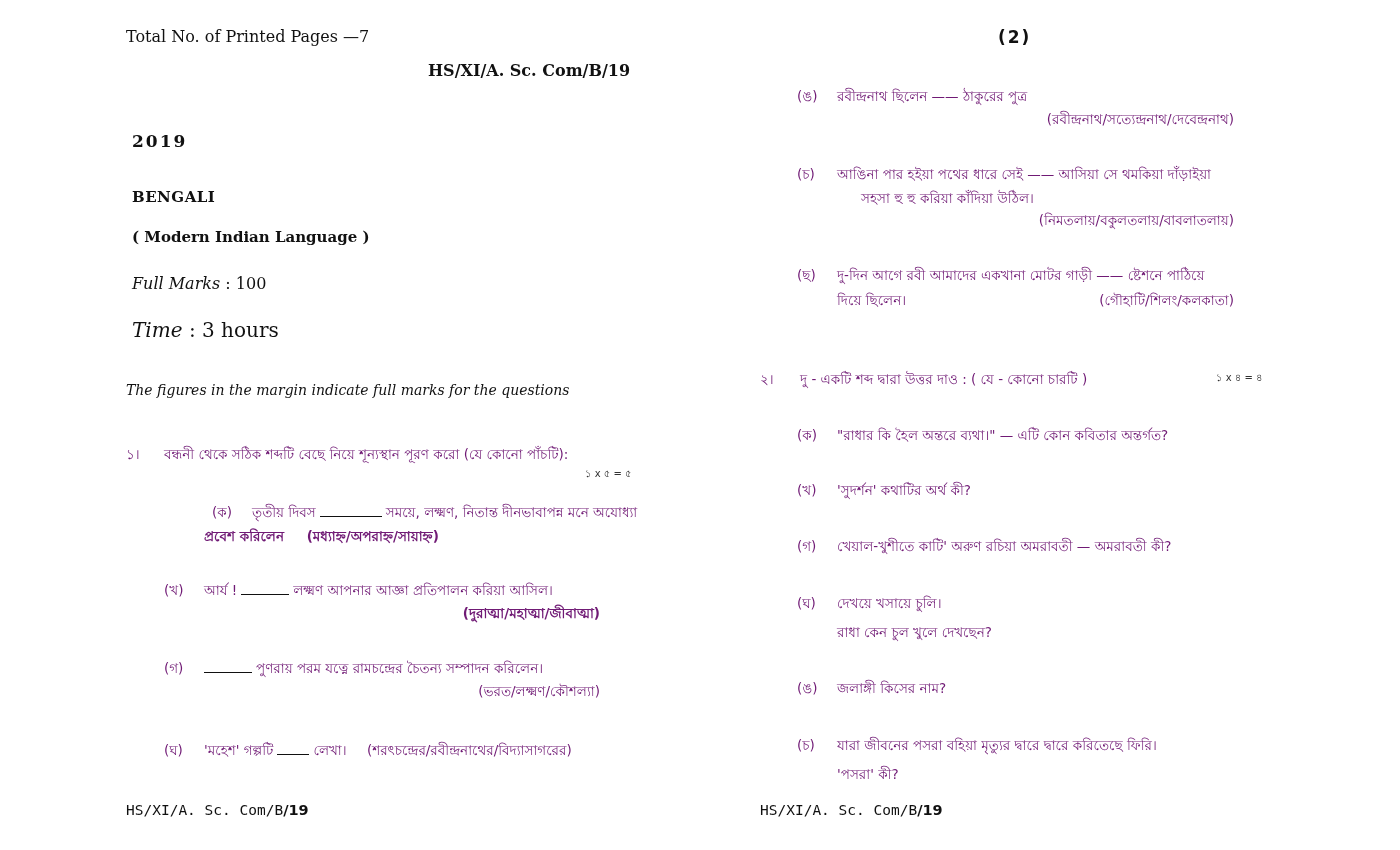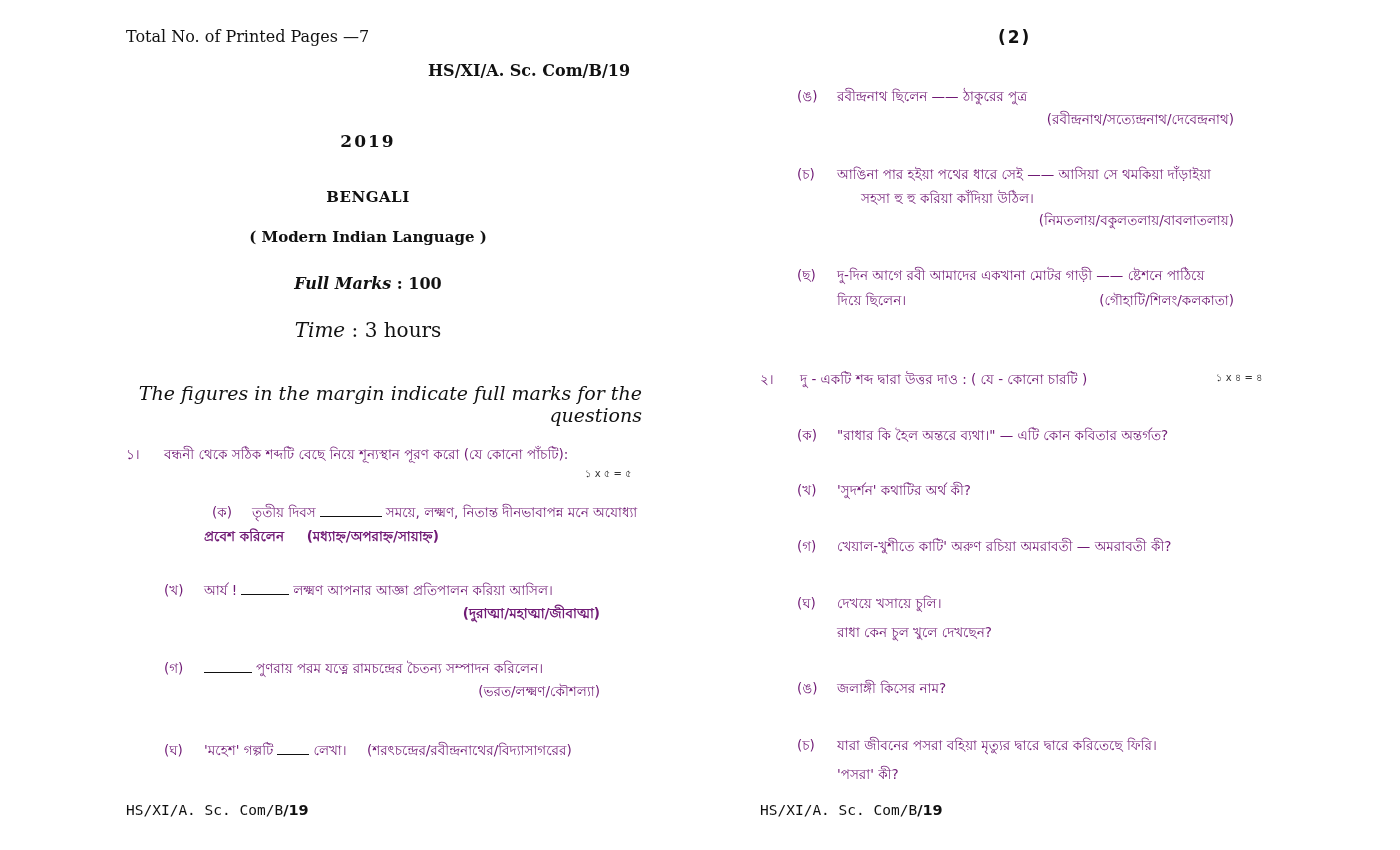--- a/index.html
+++ b/index.html
@@ -5,28 +5,28 @@
     html, body { margin: 0; padding: 0; }
     body {
       width: 1400px; height: 850px; background: #ffffff; color: #111;
       position: relative; overflow: hidden;
       font-family: "DejaVu Serif", serif;
     }
     .abs { position: absolute; }
     .bn { font-family: "DejaVu Sans", sans-serif; font-size: 13.5px; color: #701a75; }
     .pages { left: 126px; top: 27px; font-size: 16px; }
     .code { left: 428px; top: 61px; font-size: 16px; font-weight: bold; }
-    .center-col { left: 110px; width: 516px; text-align: center; }
+    .center-col { left: 132px; width: 516px; text-align: left; }
     .year { top: 131px; font-size: 17px; font-weight: bold; letter-spacing: 2px; }
     .subject { top: 188px; font-size: 15px; font-weight: bold; letter-spacing: 0.5px; }
     .mil { top: 228px; font-size: 15px; font-weight: bold; }
-    .marks { top: 274px; font-size: 16px; font-weight: bold; }
+    .marks { top: 274px; font-size: 16px; }
     .time { top: 318px; font-size: 20px; }
     .marks i, .time i { font-style: italic; }
-    .note { left: 126px; width: 516px; top: 382px; text-align: right; font-size: 19px; font-style: italic; }
+    .note { left: 126px; width: 516px; top: 382px; text-align: left; font-size: 14px; font-style: italic; }
     .qnum { font-size: 13.5px; }
     .scheme { font-size: 10px; color: #333; font-family: "DejaVu Sans", sans-serif; }
     .opts { text-align: right; }
     .blank { display: inline-block; border-bottom: 1.5px solid #111; height: 1px; vertical-align: baseline; margin: 0 4px; }
     .footer { font-family: "DejaVu Sans Mono", monospace; font-size: 14.5px; }
     .footer b { font-family: "DejaVu Sans", sans-serif; }
     .page2 { left: 998px; top: 27px; font-size: 17px; font-weight: bold; letter-spacing: 2px; font-family: "DejaVu Sans", sans-serif; }
     .label { display: inline-block; width: 40px; }
   </style>
 </head>

